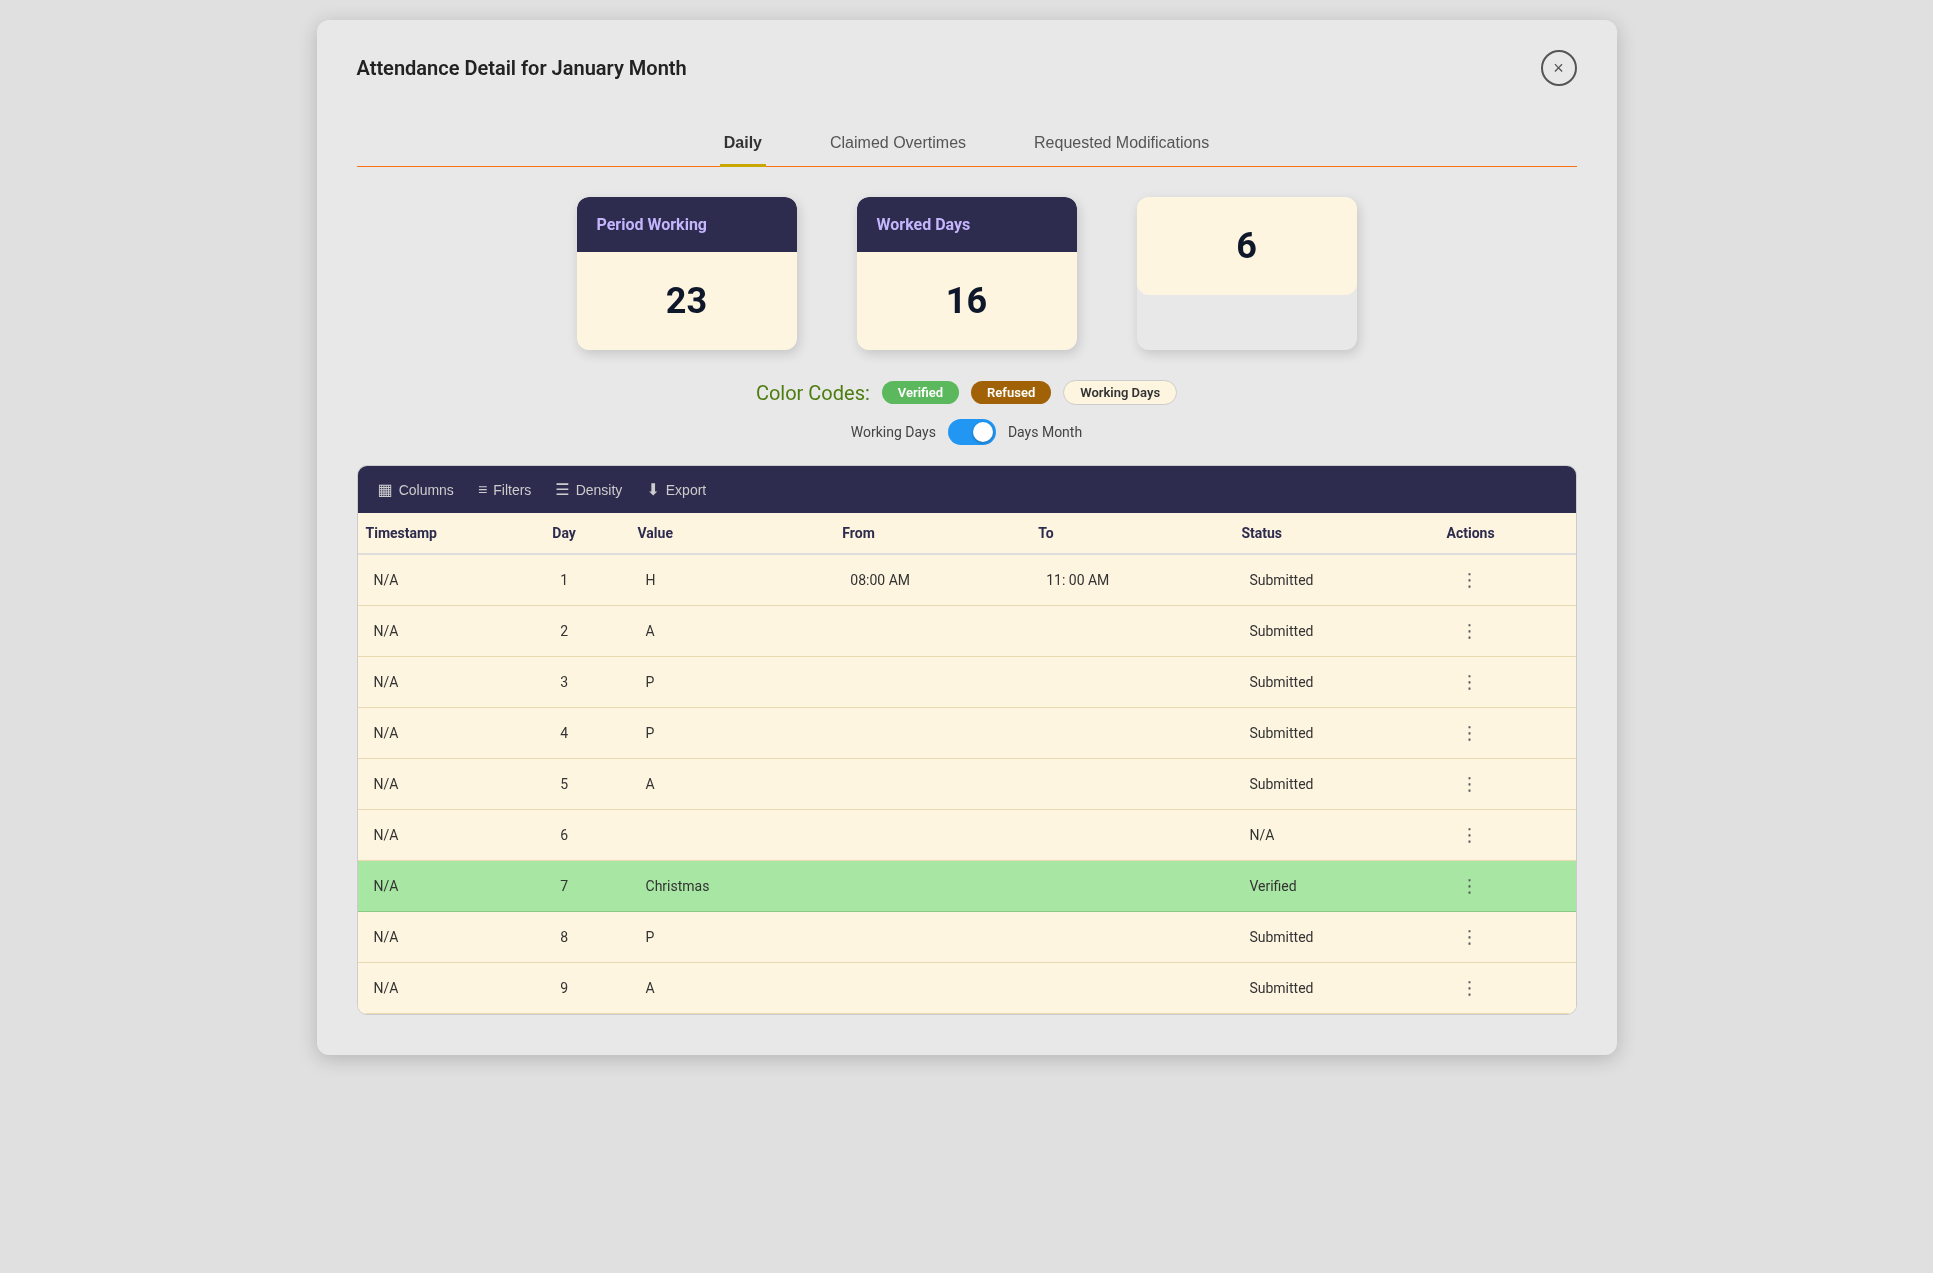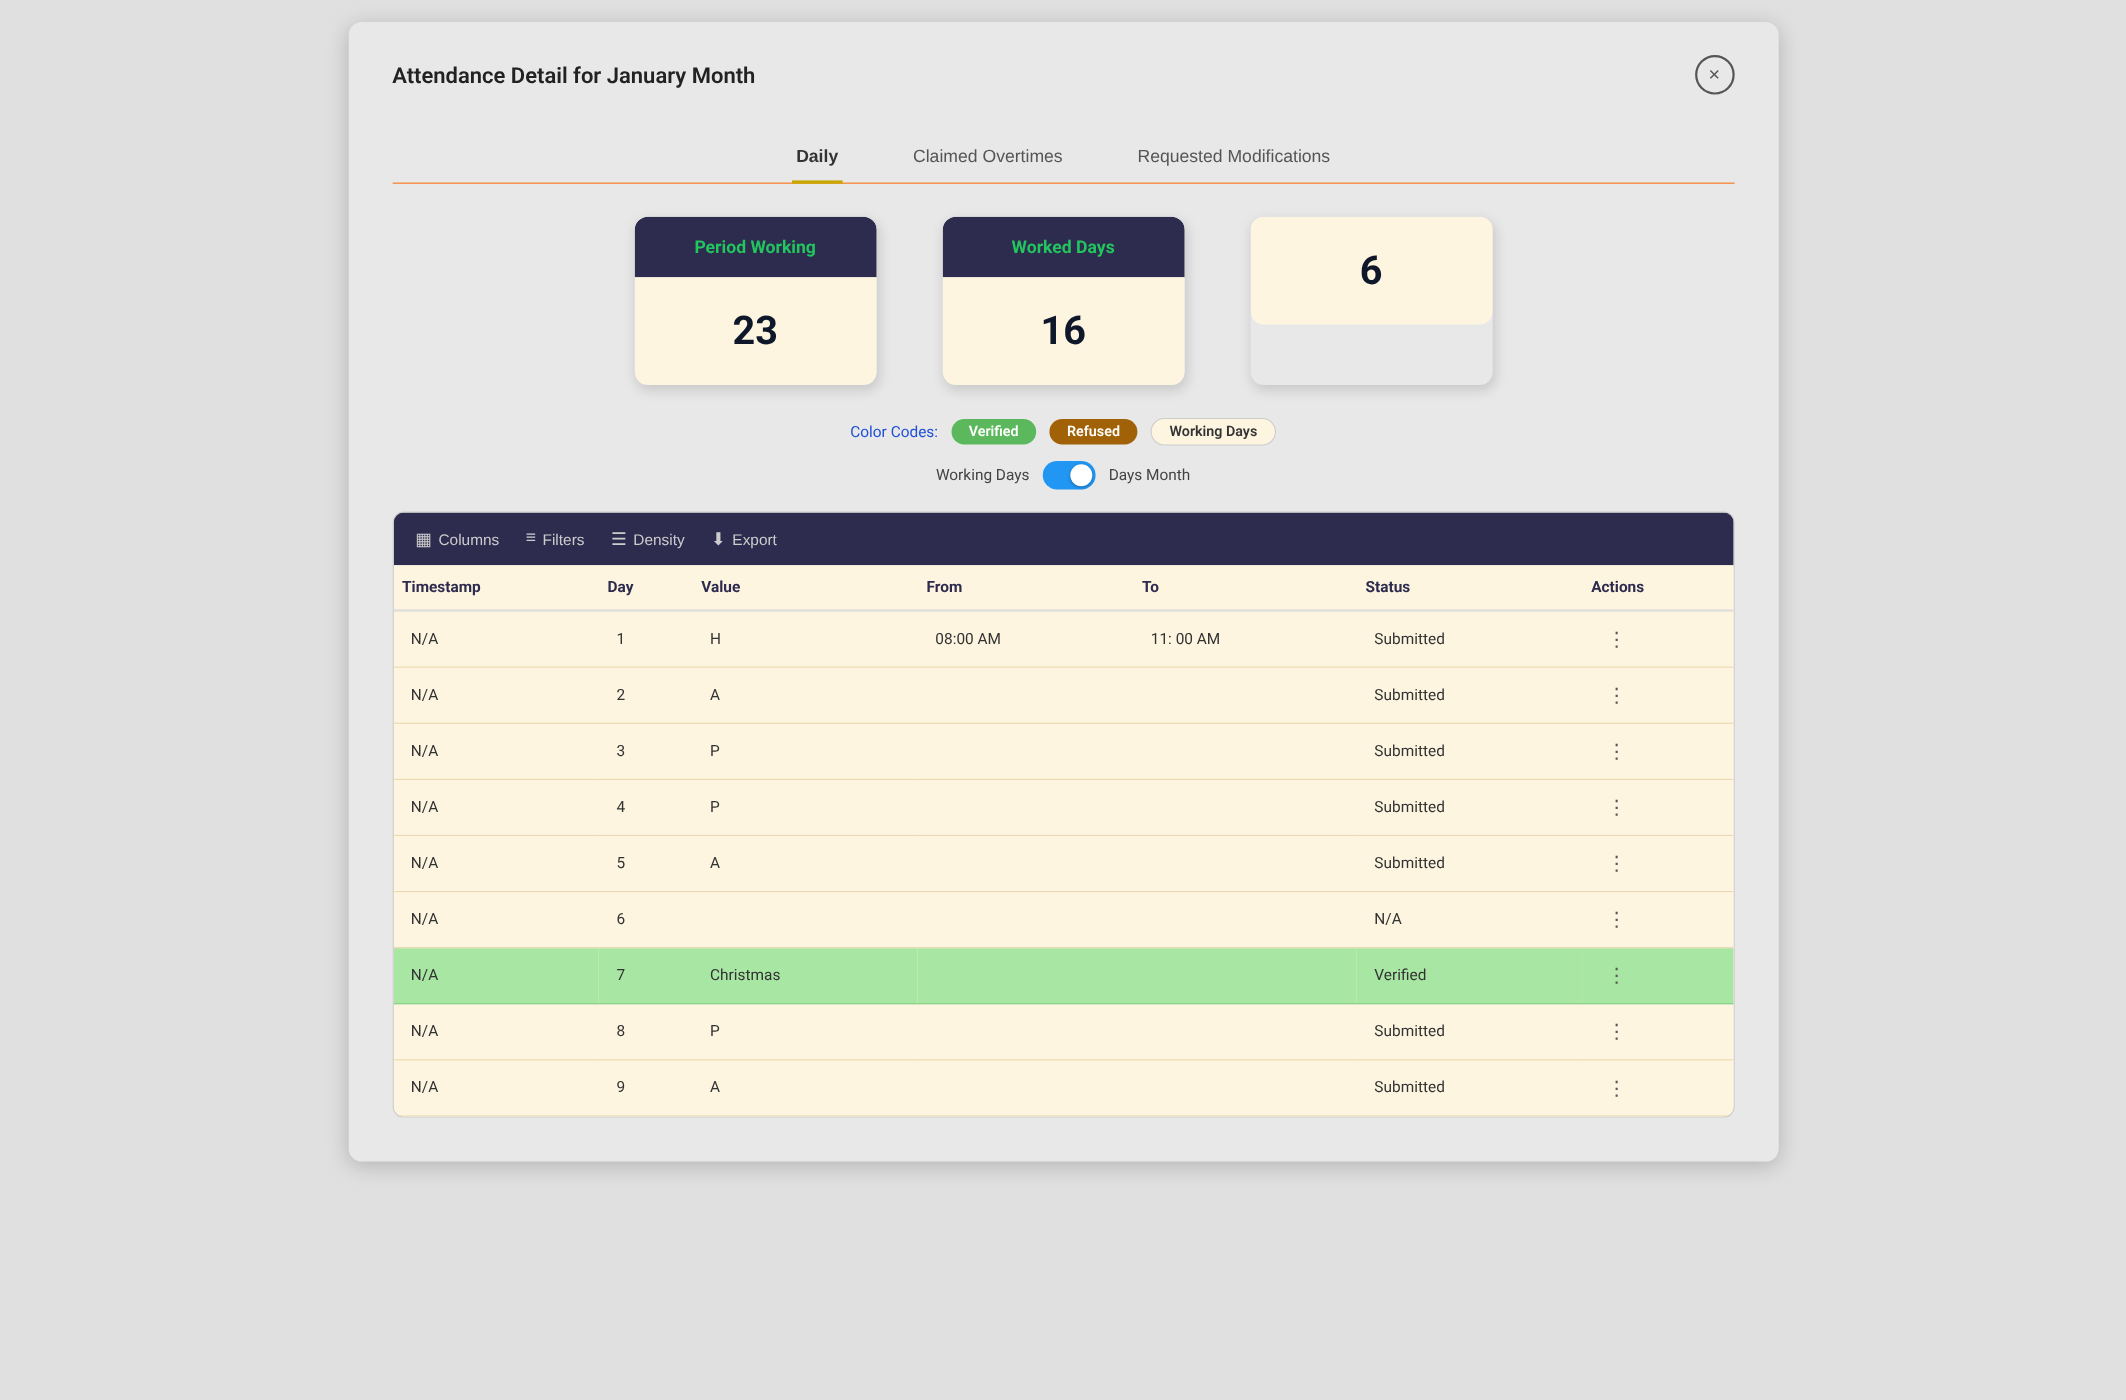--- a/index.html
+++ b/index.html
@@ -80,46 +80,46 @@
       border-radius: 12px;
       overflow: hidden;
       box-shadow: 2px 4px 12px rgba(0,0,0,0.15);
     }
     .stat-card-header {
       background: #2d2b4e;
       padding: 18px 20px;
       border-radius: 12px 12px 0 0;
     }
     .stat-card-title {
-      color: #22c55e;
+      color: #c4b5fd;
       font-size: 16px;
       font-weight: 700;
-      text-align: center;
+      text-align: left;
     }
     .stat-card-body {
       background: #fdf5e0;
       padding: 28px 20px;
       border-radius: 0 0 12px 12px;
       text-align: center;
     }
     .stat-card-value {
       font-size: 36px;
       font-weight: 700;
       color: #0f172a;
     }
     .color-codes {
       display: flex;
       justify-content: center;
       align-items: center;
       gap: 12px;
       margin-bottom: 14px;
     }
     .color-codes-label {
-      font-size: 14px;
-      color: #1d4ed8;
+      font-size: 20px;
+      color: #4d7c0f;
     }
     .badge {
       padding: 4px 16px;
       border-radius: 20px;
       font-size: 13px;
       font-weight: 600;
       cursor: pointer;
     }
     .badge-verified {
       background: #5cb85c;

